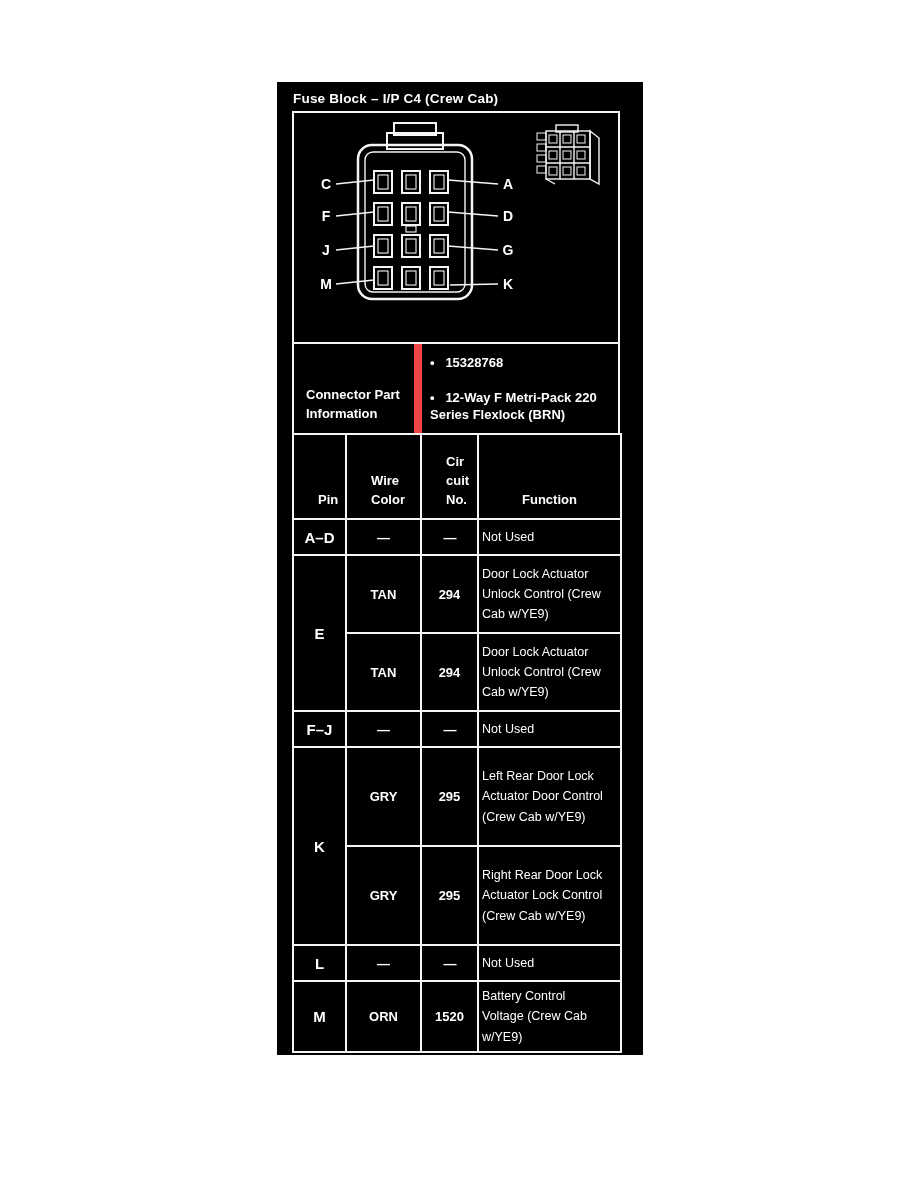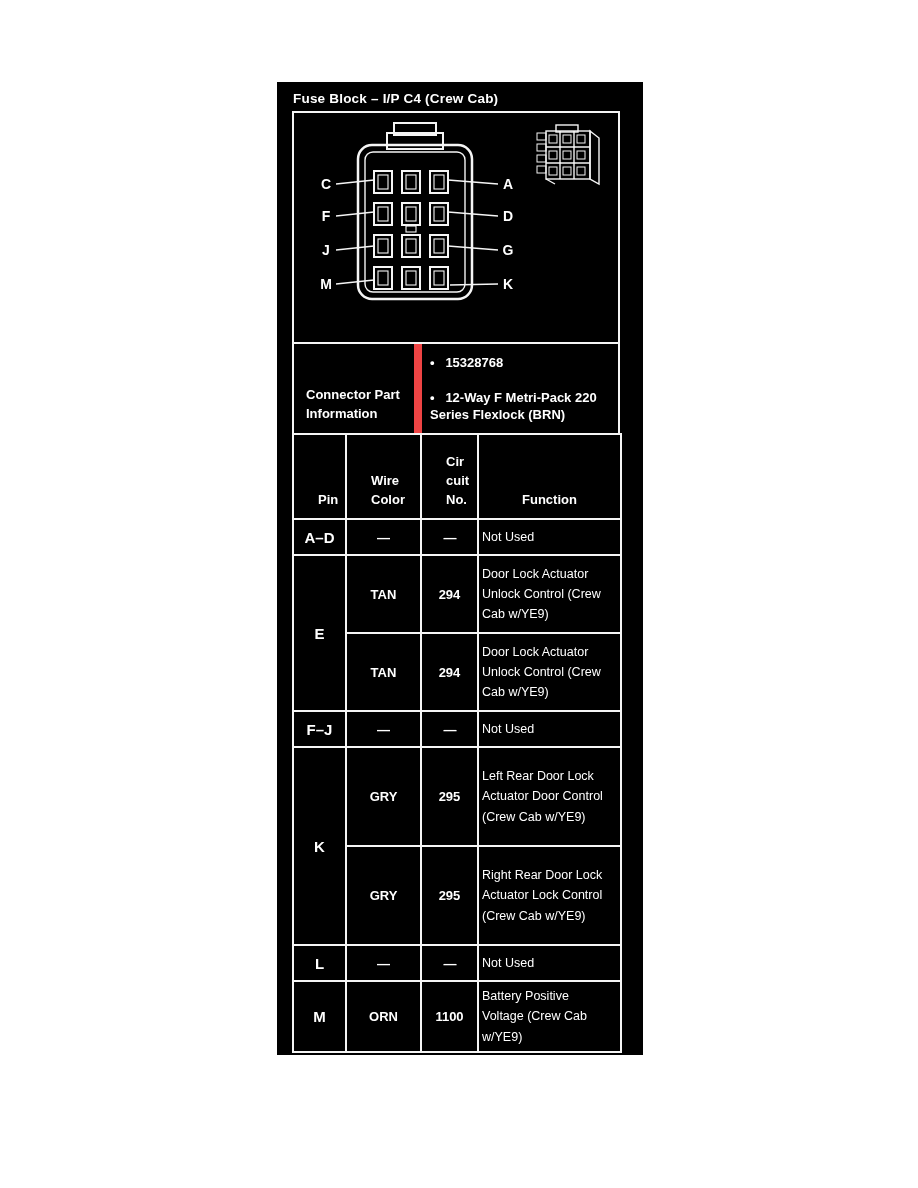--- a/index.html
+++ b/index.html
@@ -189,20 +189,20 @@
         </tr>
         <tr class="rh36">
           <td class="pin">L</td>
           <td class="color">—</td>
           <td class="circ dash">—</td>
           <td class="func">Not Used</td>
         </tr>
         <tr class="rh62">
           <td class="pin">M</td>
           <td class="color">ORN</td>
-          <td class="circ">1100</td>
-          <td class="func">Battery Positive Voltage (Crew Cab w/YE9)</td>
+          <td class="circ">1520</td>
+          <td class="func">Battery Control Voltage (Crew Cab w/YE9)</td>
         </tr>
       </tbody>
     </table>
 
   </div>
 </div>
 
 </body></html>

